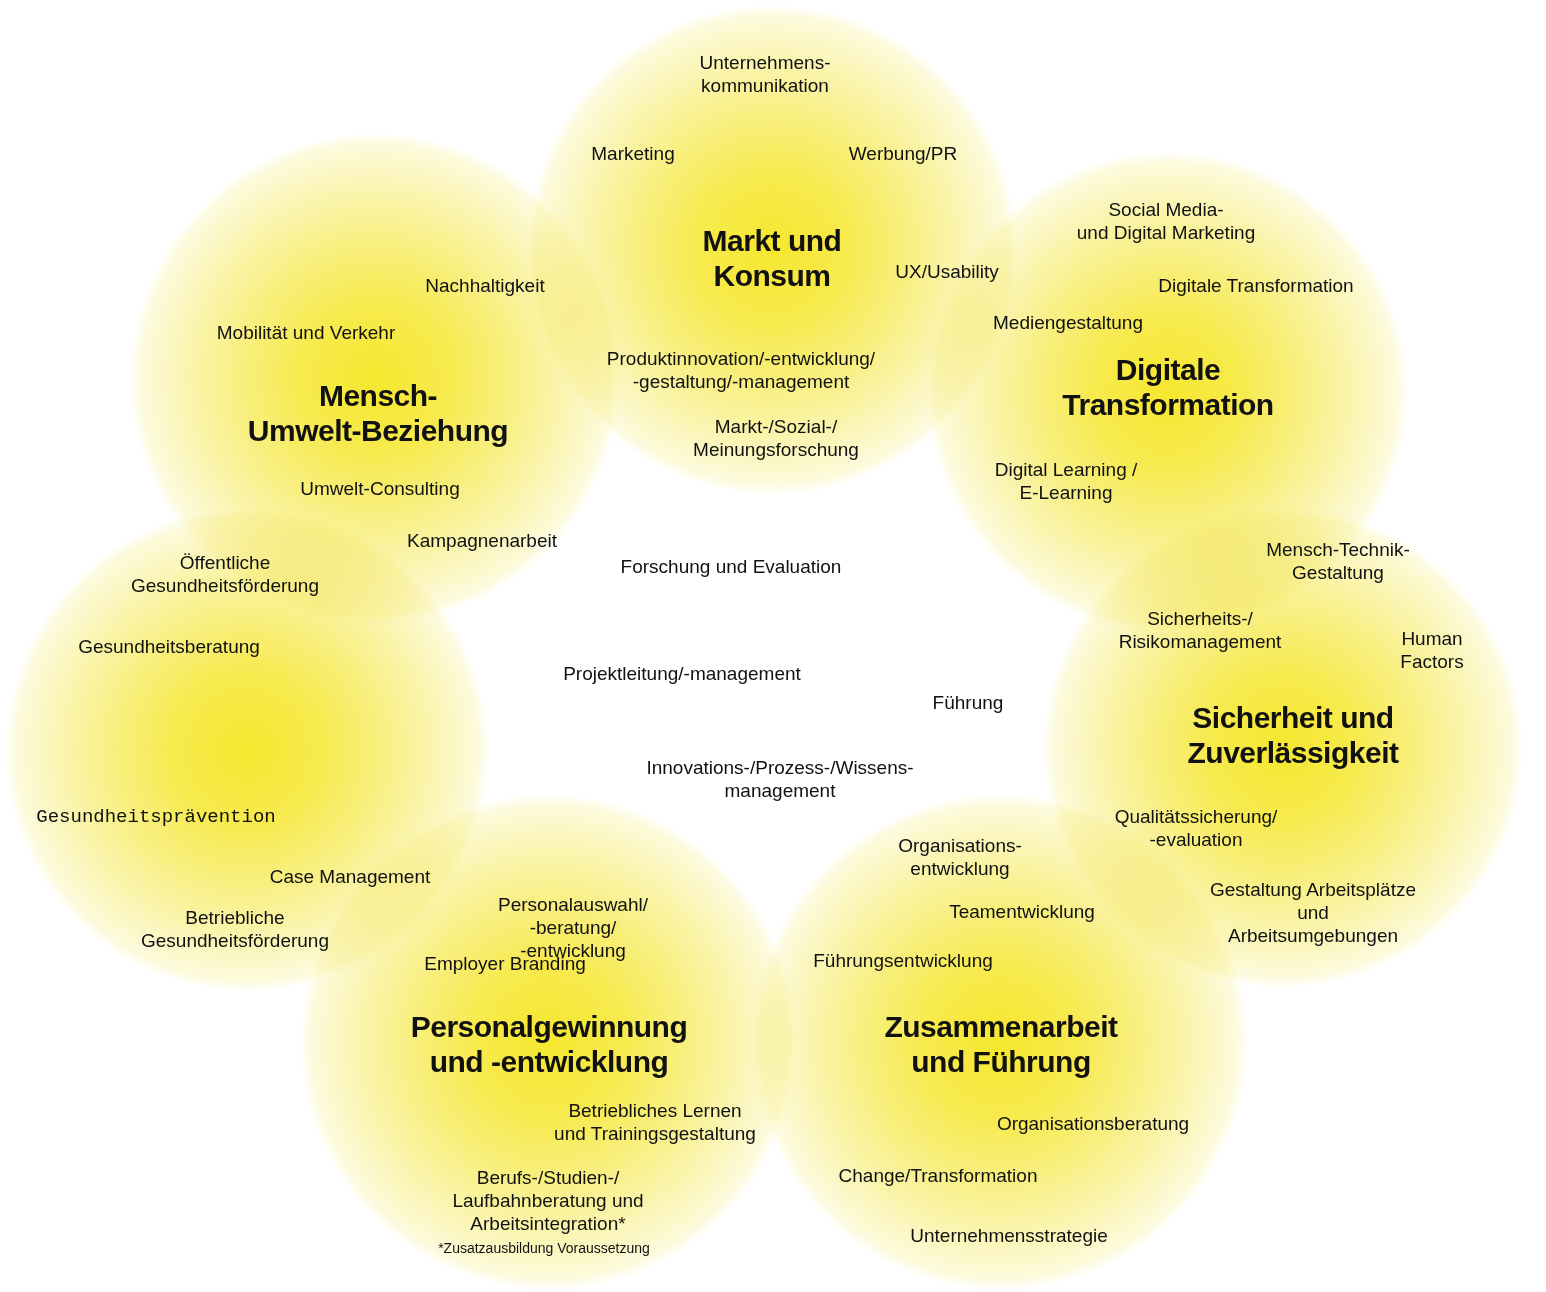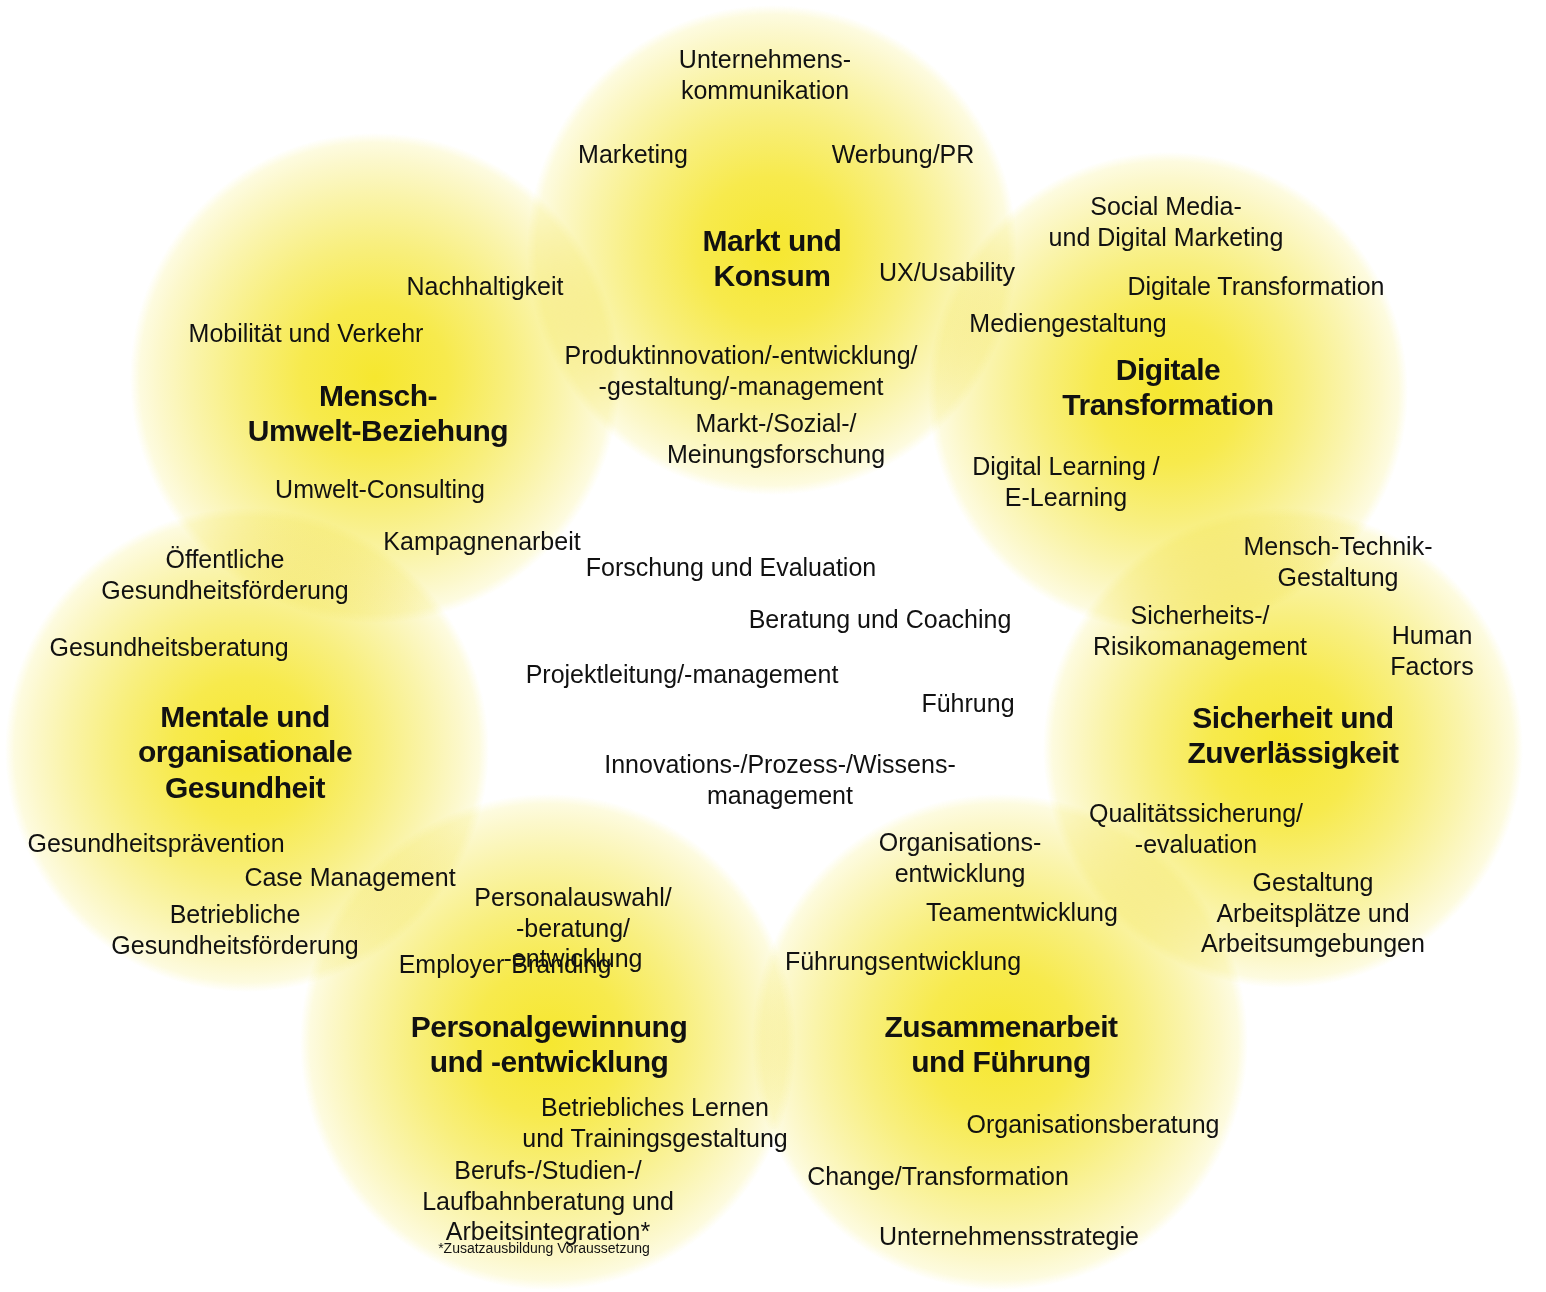--- a/index.html
+++ b/index.html
@@ -29,21 +29,21 @@
       rgba(253,251,223,0) 100%);
   }
   .label, .title, .footnote {
     position: absolute;
     transform: translate(-50%, -50%);
     color: #111111;
     text-align: center;
     white-space: pre-line;
     line-height: 1.22;
   }
-  .label { font-size: 25px; }
+  .label { font-size: 19px; }
   .title {
     font-size: 30px;
     font-weight: bold;
     line-height: 1.18;
     letter-spacing: -0.5px;
   }
   .footnote { font-size: 14px; }
 </style>
 </head>
 <body>
@@ -91,27 +91,24 @@
   <div class="label" style="left:1313px; top:913px;">Gestaltung Arbeitsplätze und
 Arbeitsumgebungen</div>
 
   <div class="title" style="left:378px; top:413px;">Mensch-
 Umwelt-Beziehung</div>
   <div class="label" style="left:485px; top:286px;">Nachhaltigkeit</div>
   <div class="label" style="left:306px; top:333px;">Mobilität und Verkehr</div>
   <div class="label" style="left:380px; top:489px;">Umwelt-Consulting</div>
   <div class="label" style="left:482px; top:541px;">Kampagnenarbeit</div>
 
-  <div class="title" style="left:245px; top:752px;">Mentale und
-organisationale
-Gesundheit</div>
   <div class="label" style="left:225px; top:574px;">Öffentliche
 Gesundheitsförderung</div>
   <div class="label" style="left:169px; top:647px;">Gesundheitsberatung</div>
-  <div class="label" style="left:156px; top:843px;">Gesundheitsprävention</div>
+  <div class="label" style="left:156px; top:818px;font-family:Liberation Mono, monospace;">Gesundheitsprävention</div>
   <div class="label" style="left:350px; top:877px;">Case Management</div>
   <div class="label" style="left:235px; top:929px;">Betriebliche
 Gesundheitsförderung</div>
 
   <div class="title" style="left:549px; top:1044px;">Personalgewinnung
 und -entwicklung</div>
   <div class="label" style="left:573px; top:928px;">Personalauswahl/
 -beratung/
 -entwicklung</div>
   <div class="label" style="left:505px; top:964px;">Employer Branding</div>
@@ -126,19 +123,18 @@
 und Führung</div>
   <div class="label" style="left:960px; top:857px;">Organisations-
 entwicklung</div>
   <div class="label" style="left:1022px; top:912px;">Teamentwicklung</div>
   <div class="label" style="left:903px; top:961px;">Führungsentwicklung</div>
   <div class="label" style="left:1093px; top:1124px;">Organisationsberatung</div>
   <div class="label" style="left:938px; top:1176px;">Change/Transformation</div>
   <div class="label" style="left:1009px; top:1236px;">Unternehmensstrategie</div>
 
   <div class="label" style="left:731px; top:567px;">Forschung und Evaluation</div>
-  <div class="label" style="left:880px; top:619px;">Beratung und Coaching</div>
   <div class="label" style="left:682px; top:674px;">Projektleitung/-management</div>
   <div class="label" style="left:968px; top:703px;">Führung</div>
   <div class="label" style="left:780px; top:779px;">Innovations-/Prozess-/Wissens-
 management</div>
 
 </div>
 
 </body></html>

